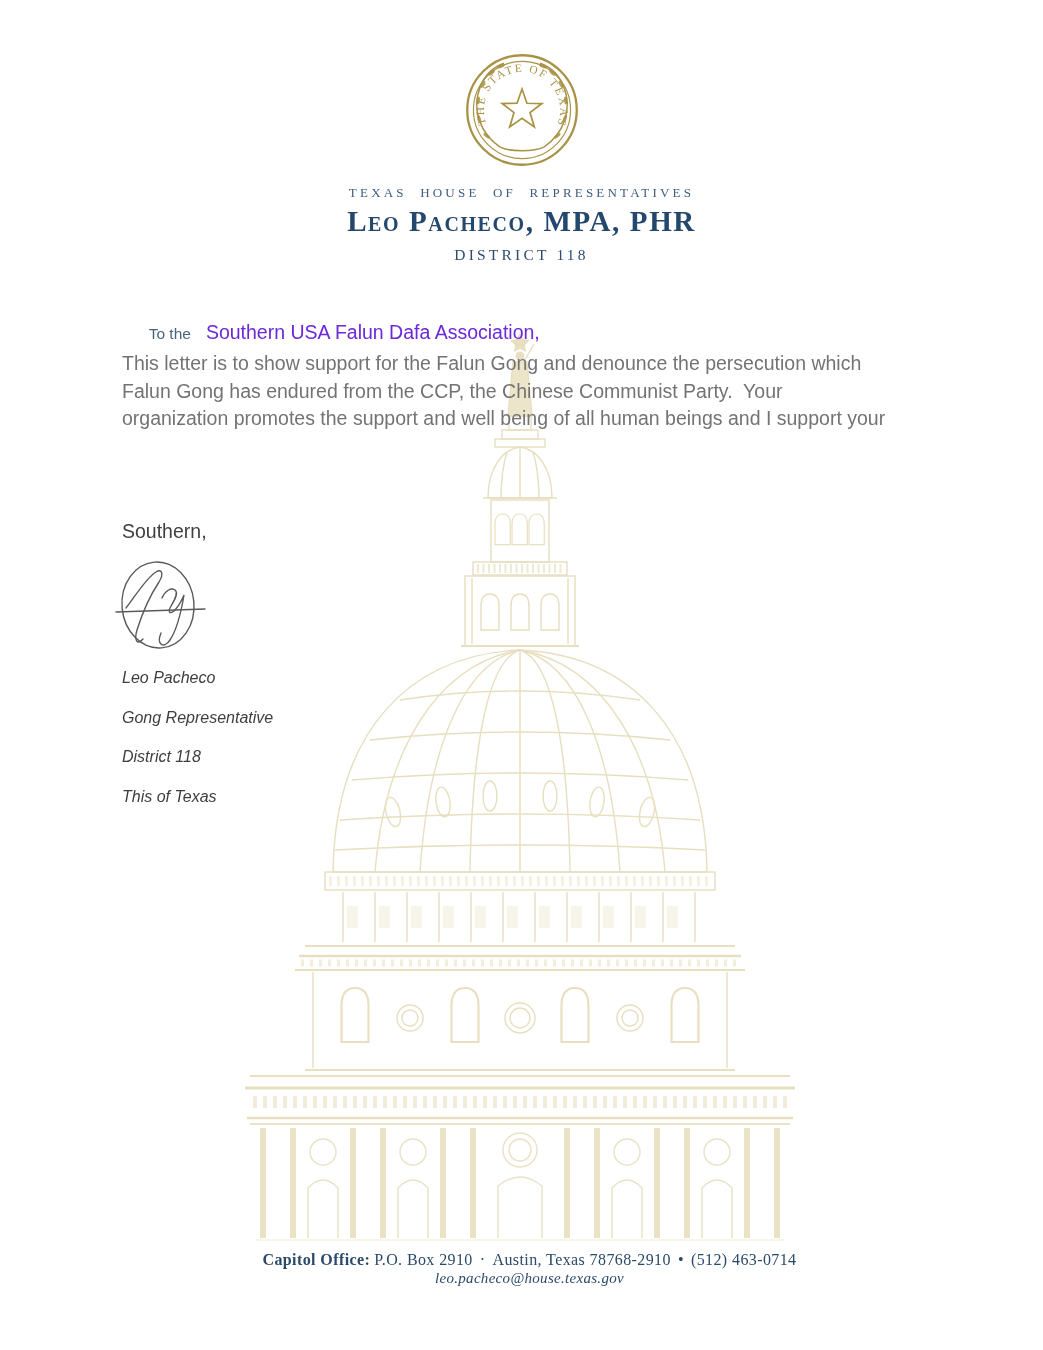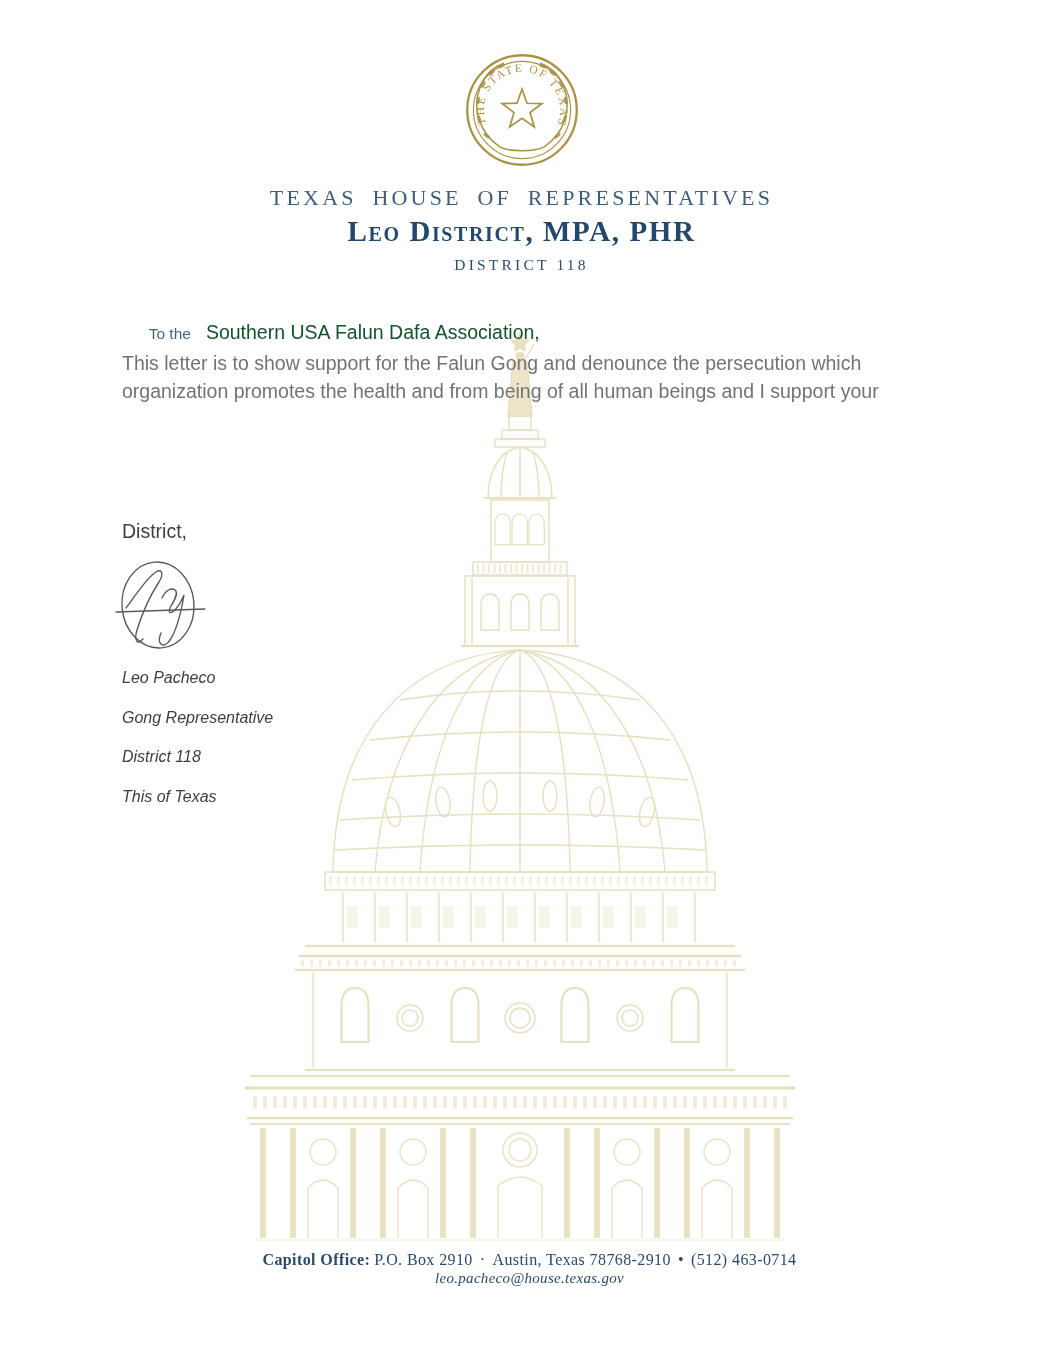--- a/index.html
+++ b/index.html
@@ -10,36 +10,36 @@
     font-family:"Liberation Sans", sans-serif;
   }
   
   .watermark { position:absolute; left:225px; top:330px; width:590px; height:915px; }
   .watermark * { vector-effect:none; }
   
   .hdr { position:absolute; top:50px; left:0; width:100%; text-align:center; }
   .seal { width:120px; height:120px; display:inline-block; }
   .org-line {
     margin-top:11px; font-family:"Liberation Serif", serif;
-    font-size:22px; letter-spacing:3.2px; word-spacing:7px;
+    font-size:13px; letter-spacing:3.2px; word-spacing:7px;
     color:#3f5d7d;
   }
   .rep-name {
     margin-top:4px; font-family:"Liberation Serif", serif;
     font-variant:small-caps; font-size:29px; letter-spacing:1.6px;
     color:#24476d; font-weight:600;
   }
   .district-line {
     margin-top:8px; font-family:"Liberation Serif", serif;
     font-size:15.5px; letter-spacing:3.2px; color:#2c4c6e;
   }
   
   .salutation { position:absolute; left:122px; top:303px; white-space:pre; }
   .sal-prefix { font-size:15.5px; color:#49647f; margin-right:15px; }
-  .sal-recipient { font-size:19.5px; color:#14532d; }
+  .sal-recipient { font-size:19.5px; color:#6d28d9; }
   .letterbody { position:absolute; left:122px; top:350px; }
   .bodyline {
     font-size:19.5px; line-height:27.6px; color:#737373; white-space:pre;
   }
   .closing { position:absolute; left:122px; top:520px; font-size:19.5px; color:#3f3f3f; }
   .signature { position:absolute; left:110px; top:554px; width:112px; height:106px; }
   .sigblock { position:absolute; left:122px; top:669px;font-style:italic; }
   .sigline { font-size:16px; color:#3e3e3e; margin-bottom:21.5px; }
   
   .footer {
@@ -215,35 +215,36 @@
         <ellipse cx="41" cy="17" rx="4.2" ry="1.8" transform="rotate(160 41 17)"></ellipse>
         <ellipse cx="100" cy="90" rx="4.2" ry="1.8" transform="rotate(-40 100 90)"></ellipse>
         <ellipse cx="108" cy="72" rx="4.2" ry="1.8" transform="rotate(-70 108 72)"></ellipse>
         <ellipse cx="109" cy="53" rx="4.2" ry="1.8" transform="rotate(-95 109 53)"></ellipse>
         <ellipse cx="104" cy="36" rx="4.2" ry="1.8" transform="rotate(-115 104 36)"></ellipse>
         <ellipse cx="95" cy="24" rx="4.2" ry="1.8" transform="rotate(-140 95 24)"></ellipse>
         <ellipse cx="85" cy="17" rx="4.2" ry="1.8" transform="rotate(-160 85 17)"></ellipse>
       </g>
     </svg>
     <div class="org-line">TEXAS HOUSE OF REPRESENTATIVES</div>
-    <div class="rep-name">Leo District, MPA, PHR</div>
+    <div class="rep-name">Leo Pacheco, MPA, PHR</div>
     <div class="district-line">DISTRICT 118</div>
   </header>
 
   <main>
     <div class="salutation">
       <span class="sal-prefix">To the</span><span class="sal-recipient">Southern USA Falun Dafa Association,</span>
     </div>
 
     <div class="letterbody">
       <div class="bodyline">This letter is to show support for the Falun Gong and denounce the persecution which</div>
-      <div class="bodyline">organization promotes the health and from being of all human beings and I support your</div>
-    </div>
-
-    <div class="closing">District,</div>
+      <div class="bodyline">Falun Gong has endured from the CCP, the Chinese Communist Party.  Your</div>
+      <div class="bodyline">organization promotes the support and well being of all human beings and I support your</div>
+    </div>
+
+    <div class="closing">Southern,</div>
 
     <svg class="signature" viewBox="0 0 112 106" fill="none" stroke="#5a5a5a" stroke-width="1.4" stroke-linecap="round">
       <ellipse cx="48" cy="51" rx="36" ry="43" transform="rotate(-5 48 51)"></ellipse>
       <path d="M6,58 L95,55"></path>
       <path d="M16,54 C24,44 36,24 46,18 C52,14 54,20 49,28 C41,40 32,60 27,76 C24,86 27,92 33,85"></path>
       <path d="M52,44 C55,37 61,33 65,36 C69,39 64,47 61,52 C58,57 59,61 64,57 C69,52 72,46 74,41 C72,53 68,74 60,86 C54,95 46,91 51,79"></path>
     </svg>
 
     <div class="sigblock">
       <div class="sigline">Leo Pacheco</div>

